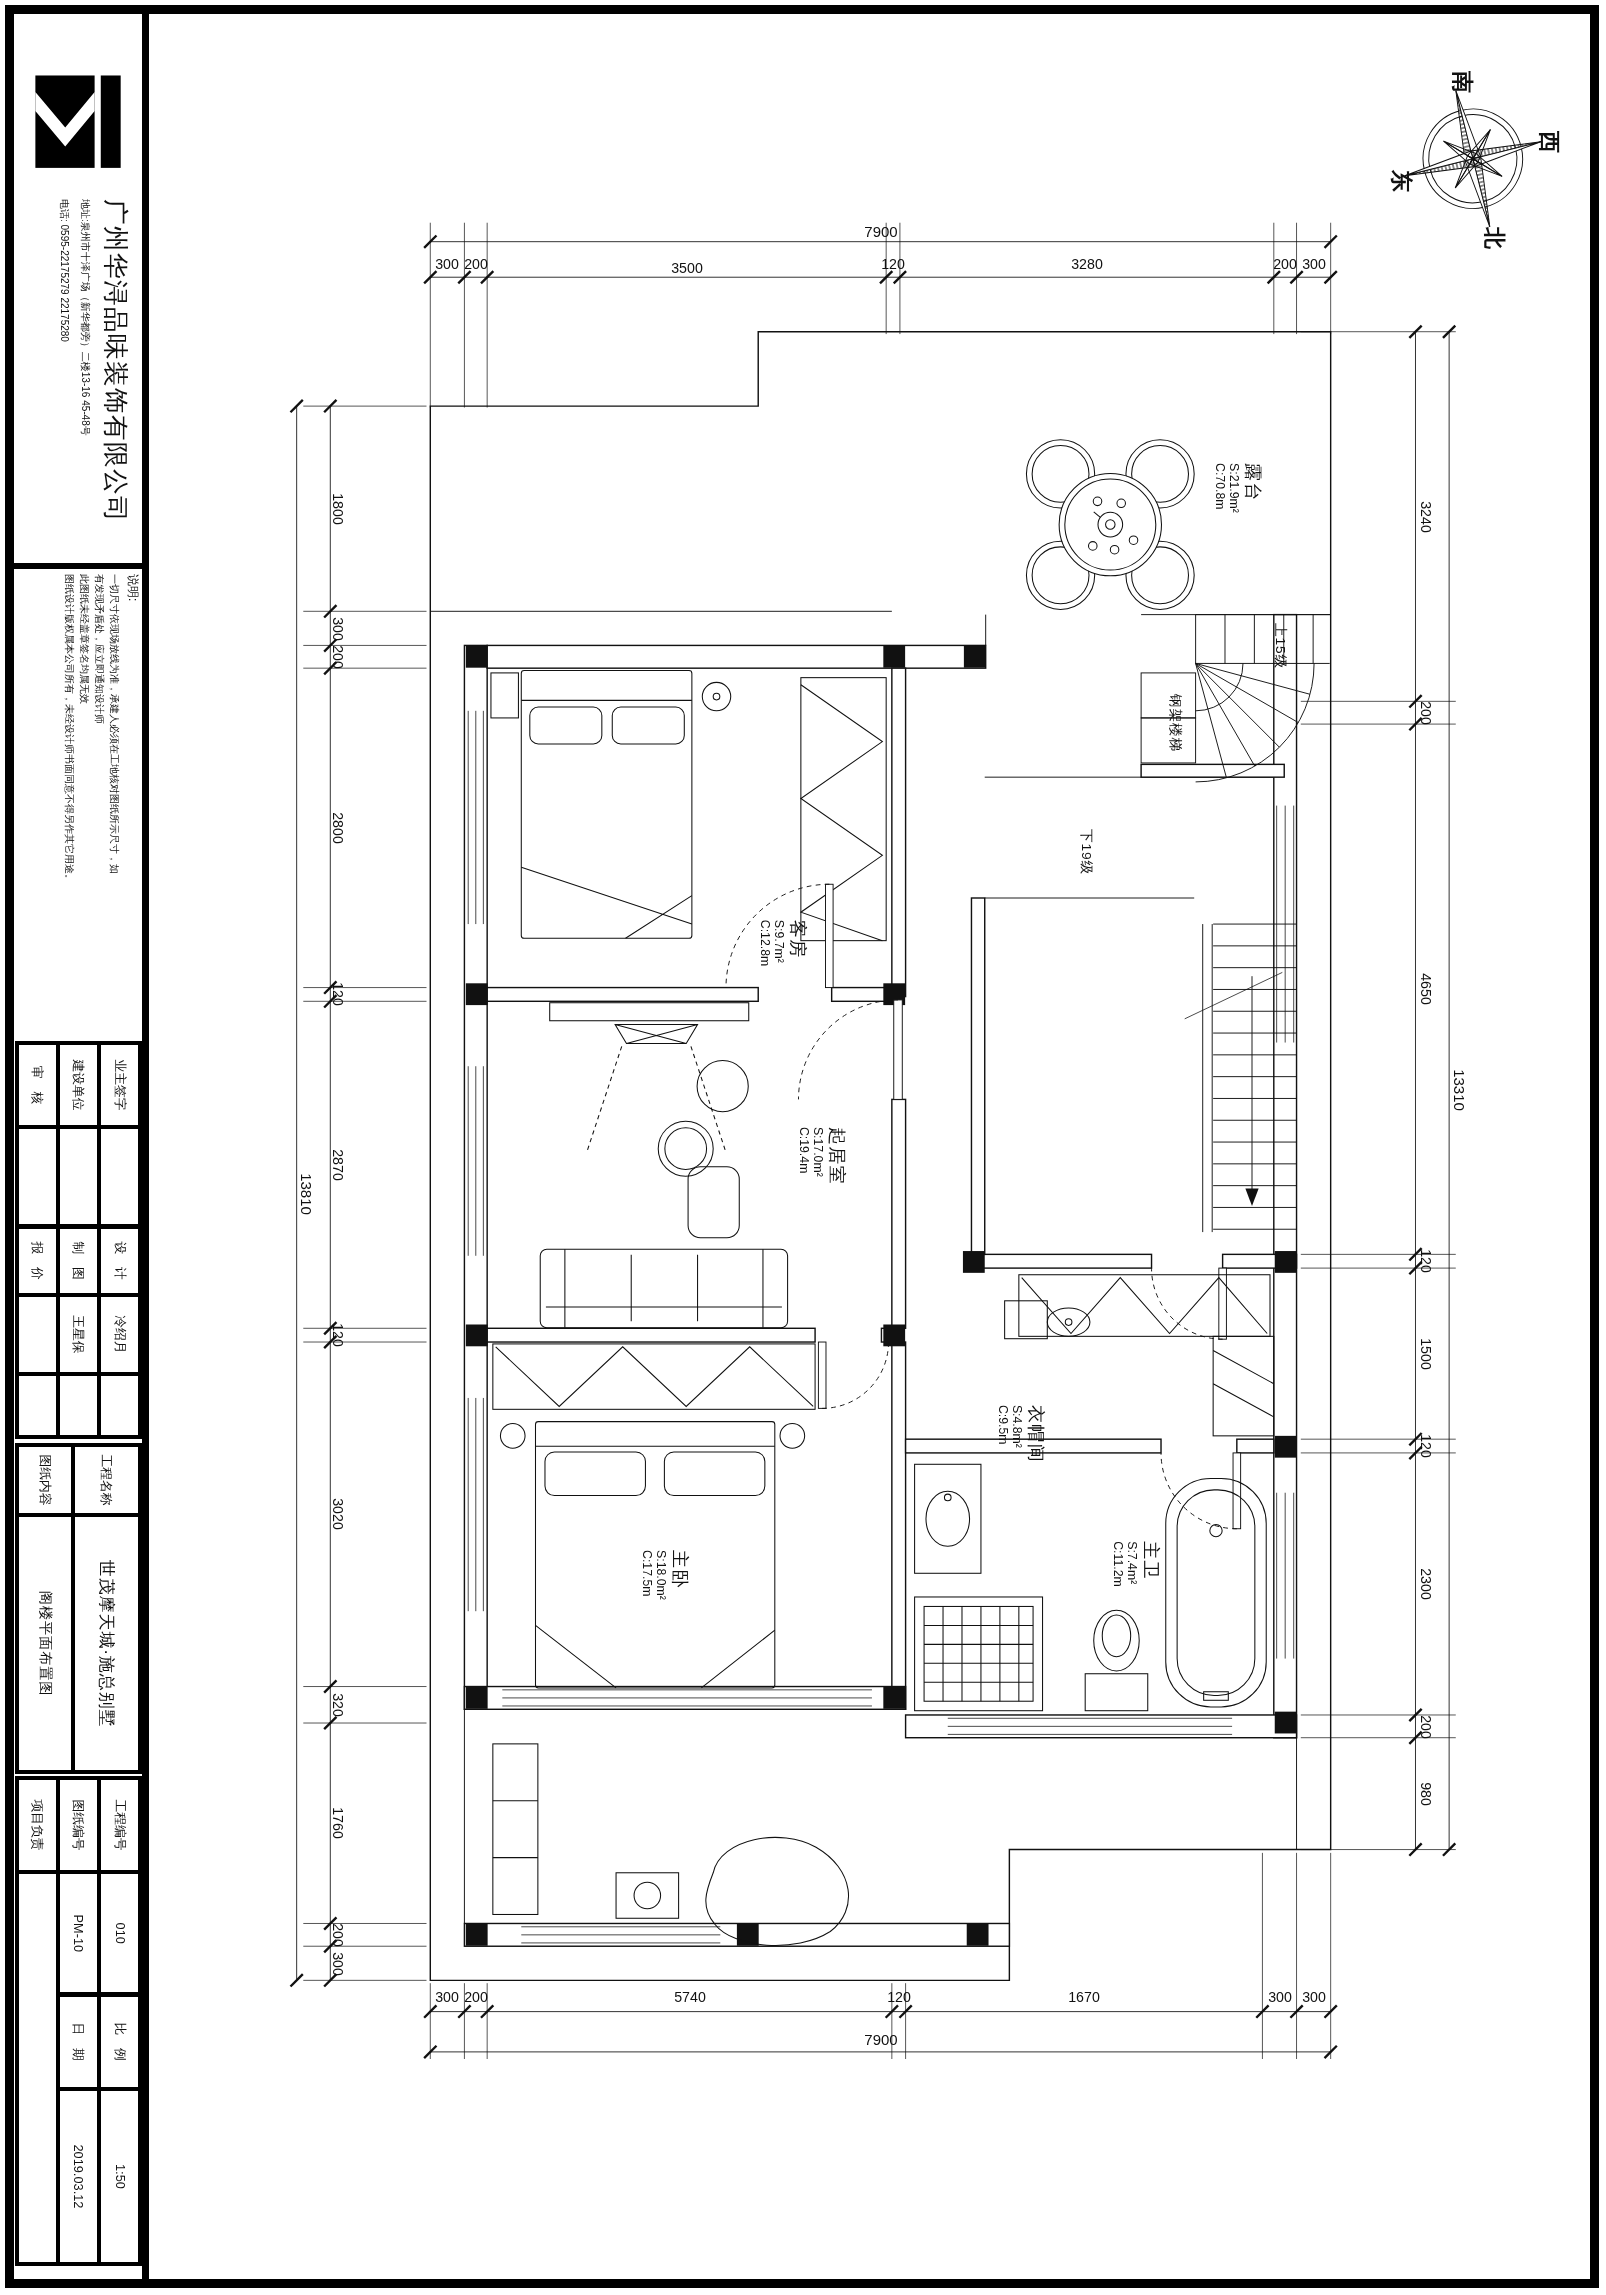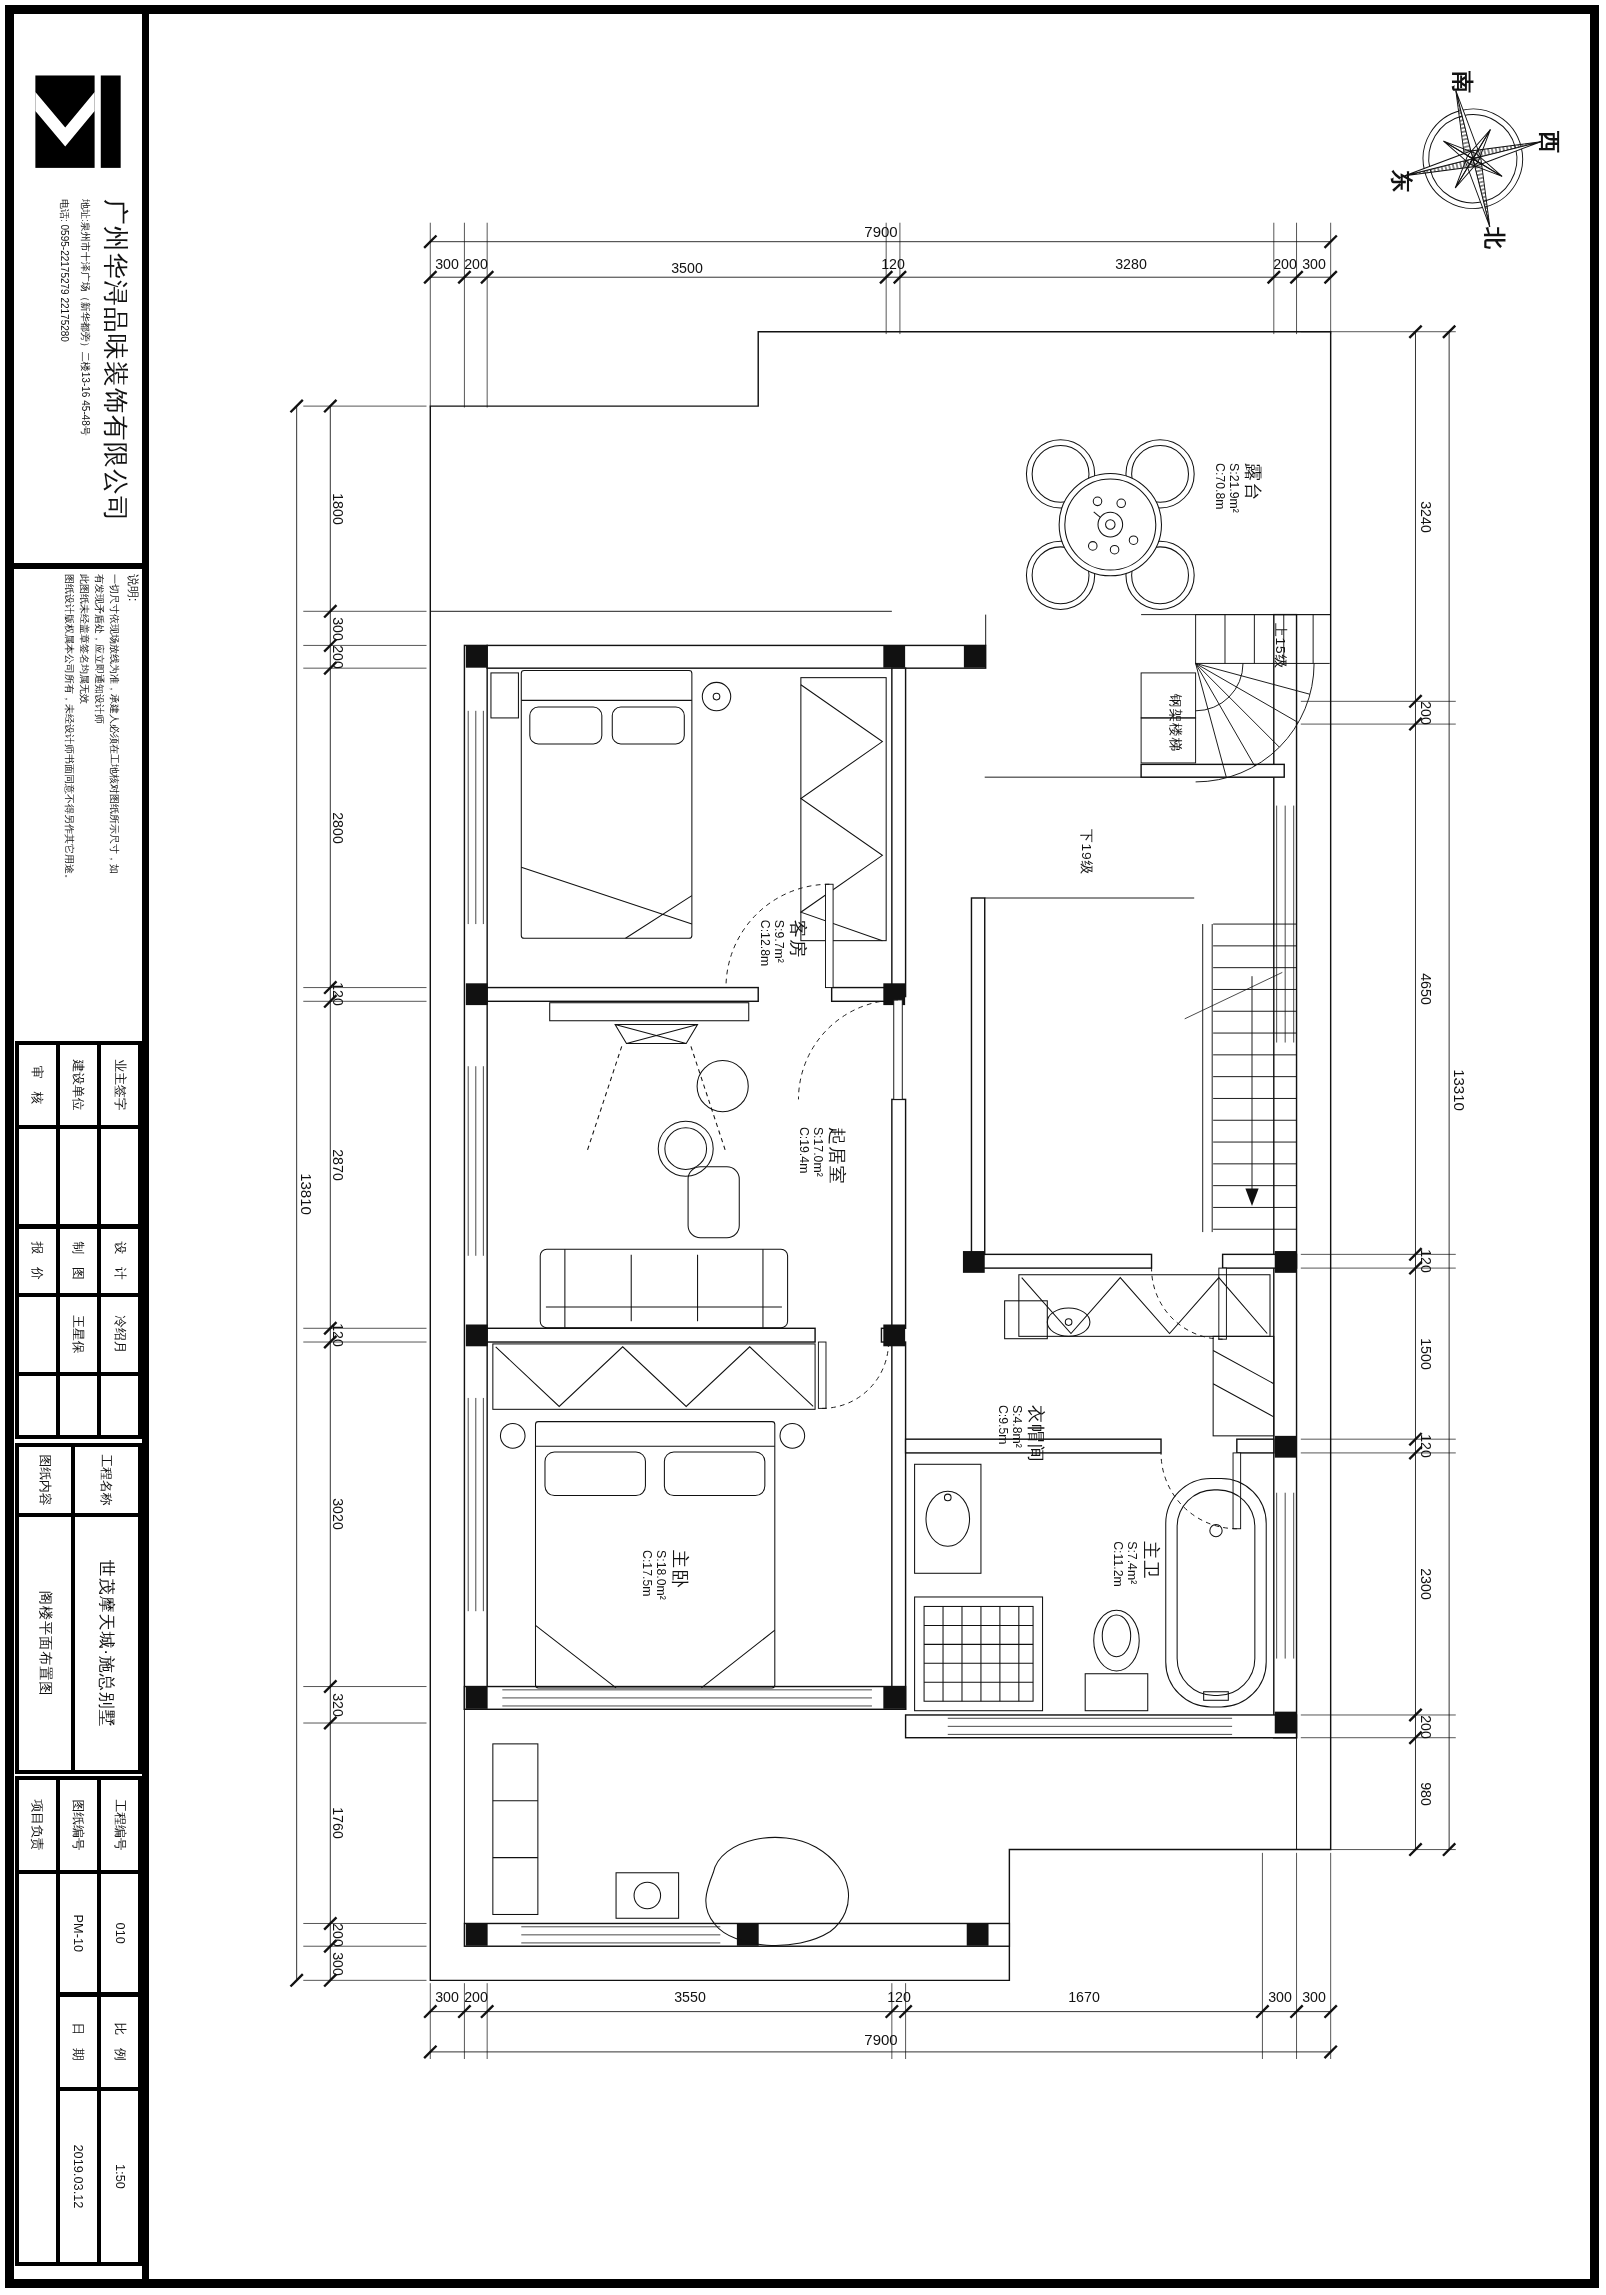--- a/index.html
+++ b/index.html
@@ -482,26 +482,26 @@
 
 <div class="dimh tot" style="left:881px;top:231px">7900</div>
 <div class="dimh tot" style="left:881px;top:2039px">7900</div>
 <div class="dimv tot" style="left:306px;top:1194px">13810</div>
 <div class="dimv tot" style="left:1459px;top:1090px">13310</div>
 
 <div class="dimh" style="left: 447px; top: 264px;">300</div>
 <div class="dimh" style="left: 476px; top: 264px;">200</div>
 <div class="dimh" style="left: 687px; top: 268px;">3500</div>
 <div class="dimh" style="left: 893px; top: 264px;">120</div>
-<div class="dimh" style="left: 1087px; top: 264px; margin-left: 44px;">3280</div>
+<div class="dimh" style="left: 1087px; top: 264px;">3280</div>
 <div class="dimh" style="left: 1285px; top: 264px;">200</div>
 <div class="dimh" style="left: 1314px; top: 264px;">300</div>
 <div class="dimh" style="left: 447px; top: 1997px;">300</div>
 <div class="dimh" style="left: 476px; top: 1997px;">200</div>
-<div class="dimh" style="left: 690px; top: 1997px;">3550</div>
+<div class="dimh" style="left: 690px; top: 1997px;">5740</div>
 <div class="dimh" style="left: 899px; top: 1997px;">120</div>
 <div class="dimh" style="left: 1084px; top: 1997px;">1670</div>
 <div class="dimh" style="left: 1280px; top: 1997px;">300</div>
 <div class="dimh" style="left: 1314px; top: 1997px;">300</div>
 <div class="dimv" style="left: 338px; top: 509px;">1800</div>
 <div class="dimv" style="left: 338px; top: 629px;">300</div>
 <div class="dimv" style="left: 338px; top: 657px;">200</div>
 <div class="dimv" style="left: 338px; top: 828px;">2800</div>
 <div class="dimv" style="left: 338px; top: 994px;">120</div>
 <div class="dimv" style="left: 338px; top: 1165px;">2870</div>

